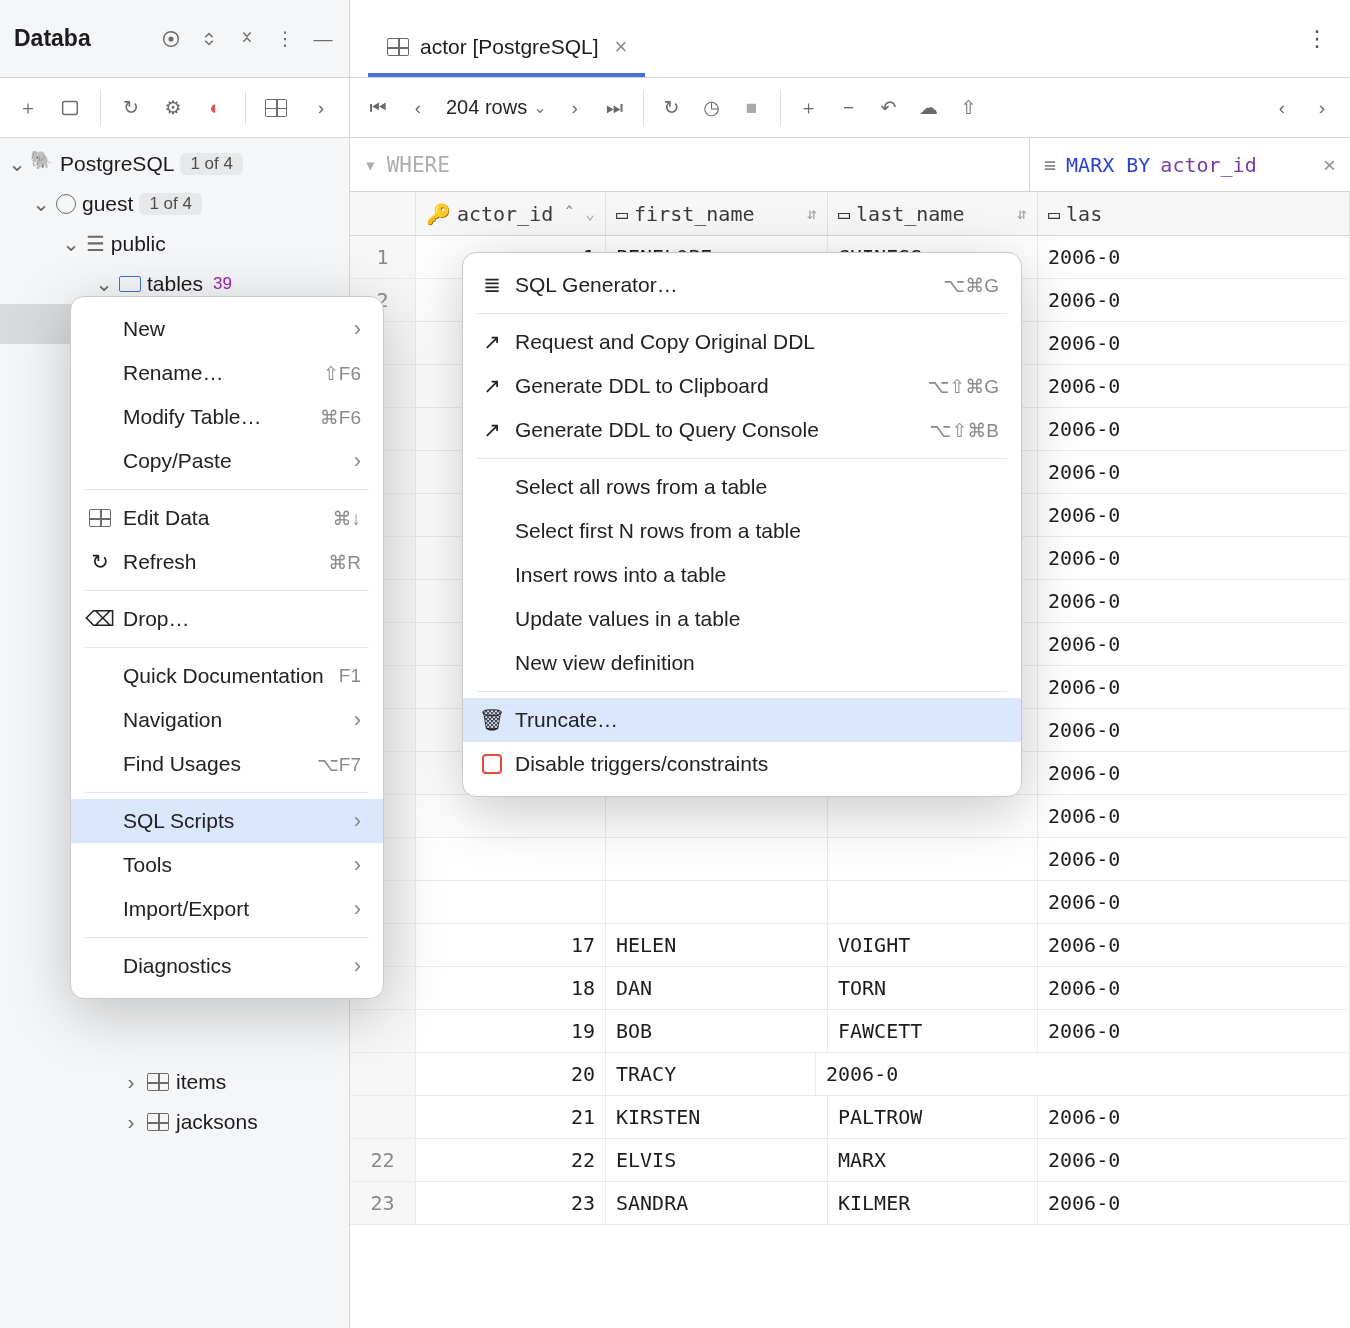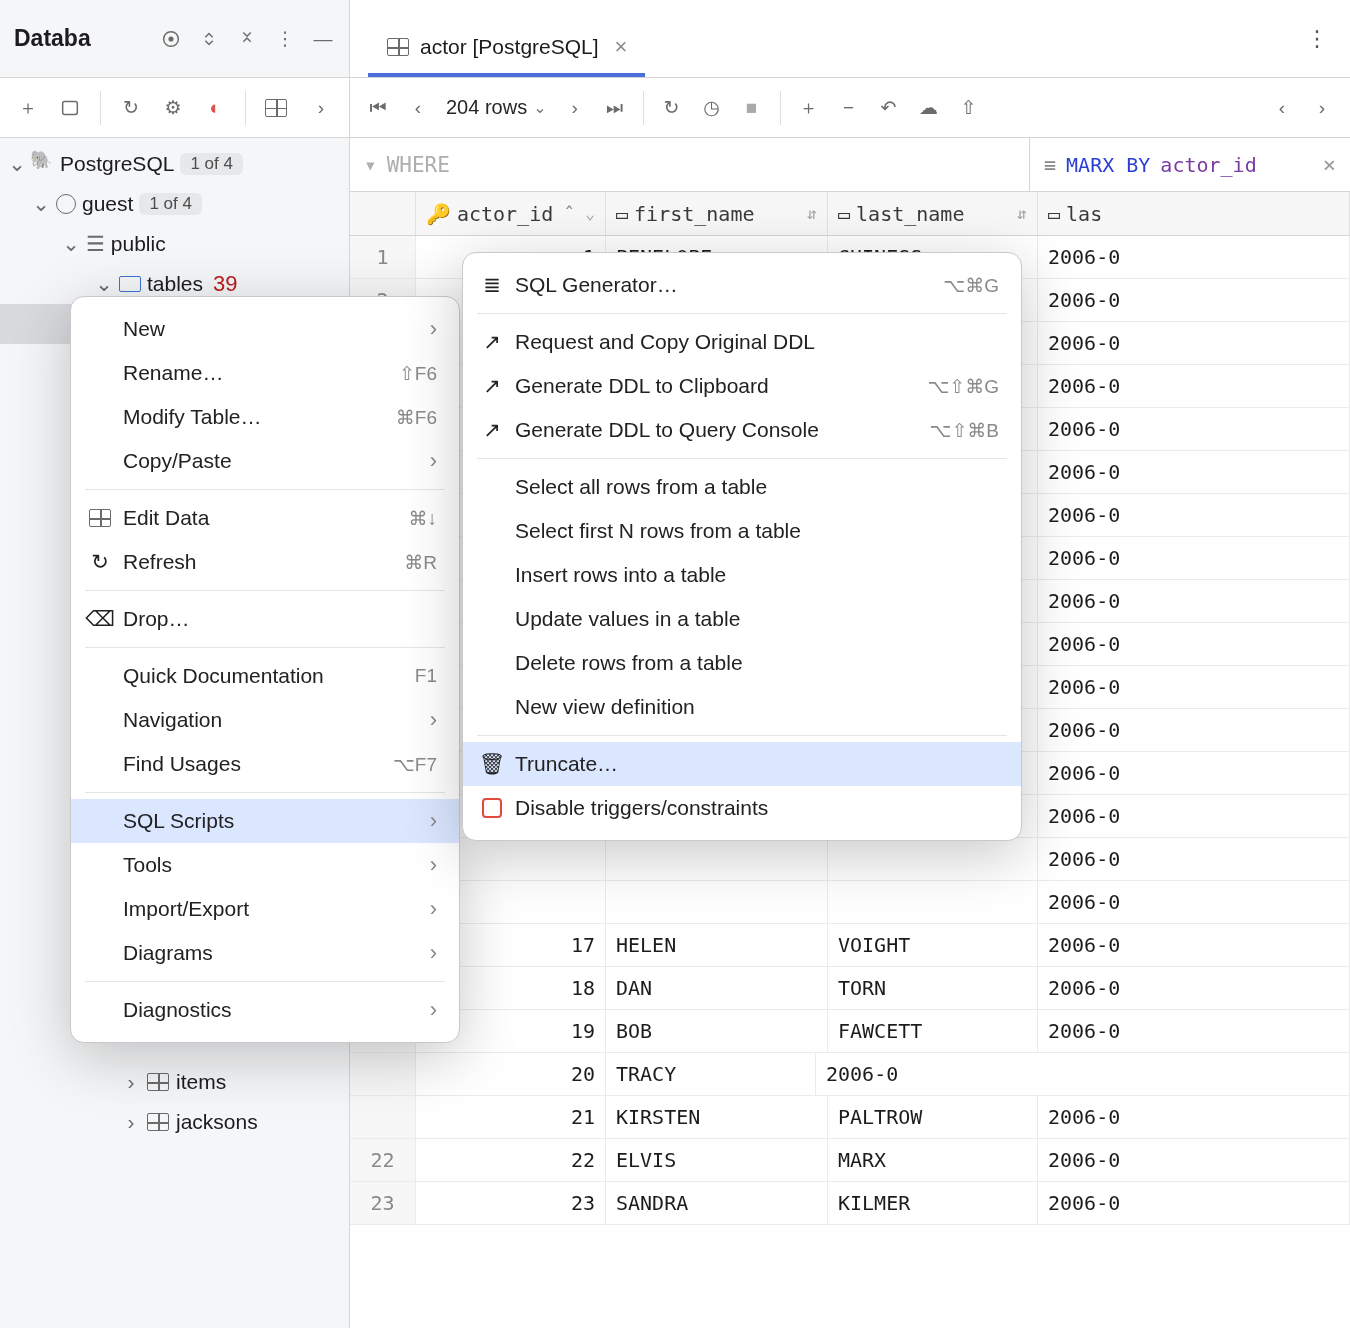--- a/index.html
+++ b/index.html
@@ -53,21 +53,21 @@
   .sidebar {
     width:350px; border-right:1px solid #d5d5d5; background:#f5f6f7;
     padding-top:6px; overflow:hidden;
   }
   .tree-row {
     display:flex; align-items:center; height:40px; padding-left:8px; gap:6px;
     font-size:21px; color:#1c1c1e; white-space:nowrap;
   }
   .tree-row.sel { background:#d9dadd; }
   .badge { background:#e7e8ea; font-size:17px; padding:1px 10px; border-radius:6px; color:#4d4d4d;}
-  .count { color:#b91c1c; font-size:22px; margin-left:4px;}
+  .count { color:#a21caf; font-size:17px; margin-left:4px;}
   .chev { width:18px; text-align:center; color:#6b6b6b; transform: rotate(0deg);}
   .chev.right::before { content:"›"; }
   .chev.down::before { content:"⌄"; }
   .editor { flex:1; display:flex; flex-direction:column; overflow:hidden;}
   .filterbar {
     display:flex; height:54px; border-bottom:1px solid #d5d5d5;
   }
   .filterbar .where {
     flex:1; display:flex; align-items:center; gap:10px; padding:0 14px;
     border-right:1px solid #d5d5d5; color:#aeaeb0; font-family:"SF Mono",ui-monospace,monospace;
@@ -101,21 +101,21 @@
   .gc.fn { width:222px;}
   .gc.ln { width:210px;}
   .gc.lu { flex:1;}
   .grid-head .updn { margin-left:auto; color:#a5a5a7; font-size:16px; }
   
   .ctx {
     position:absolute; background:#fff; border:1px solid #c9c9cb; border-radius:14px;
     box-shadow: 0 14px 60px rgba(0,0,0,.22);
     padding:10px 0;
   }
-  .ctx1 { left:70px; top:296px; width:390px; }
+  .ctx1 { left:70px; top:296px; width:314px; }
   .ctx2 { left:462px; top:252px; width:560px; }
   .mi {
     display:flex; align-items:center; height:44px; padding:0 22px 0 52px; gap:12px;
     font-size:21px; color:#222; position:relative;
   }
   .mi .miico { position:absolute; left:16px; width:26px; display:flex; justify-content:center;}
   .mi .sc { margin-left:auto; color:#8a8a8c; font-size:19px;}
   .mi .sub::after { content:"›"; color:#8a8a8c; font-size:22px;}
   .mi.hl { background:#dbe6ff; }
   .msep { height:1px; background:#e5e5e7; margin:6px 14px;}
@@ -517,24 +517,20 @@
       <span class="sc sub"></span>
     </div>
     <div class="mi">
       <span>Tools</span>
       <span class="sc sub"></span>
     </div>
     <div class="mi">
       <span>Import/Export</span>
       <span class="sc sub"></span>
     </div>
-    <div class="mi">
-      <span>Diagrams</span>
-      <span class="sc sub"></span>
-    </div>
     <div class="msep"></div>
     <div class="mi">
       <span>Diagnostics</span>
       <span class="sc sub"></span>
     </div>
   </div>
 
 <div class="ctx ctx2" id="ctx2">
     <div class="mi">
       <span class="miico">≣</span>
@@ -563,23 +559,20 @@
     <div class="mi">
       <span>Select first N rows from a table</span>
     </div>
     <div class="mi">
       <span>Insert rows into a table</span>
     </div>
     <div class="mi">
       <span>Update values in a table</span>
     </div>
     <div class="mi">
-      <span>Delete rows from a table</span>
-    </div>
-    <div class="mi">
       <span>New view definition</span>
     </div>
     <div class="msep"></div>
     <div class="mi hl">
       <span class="miico">🗑</span>
       <span>Truncate…</span>
     </div>
     <div class="mi">
       <span class="miico">
         <span class="checkbox-empty"></span>

